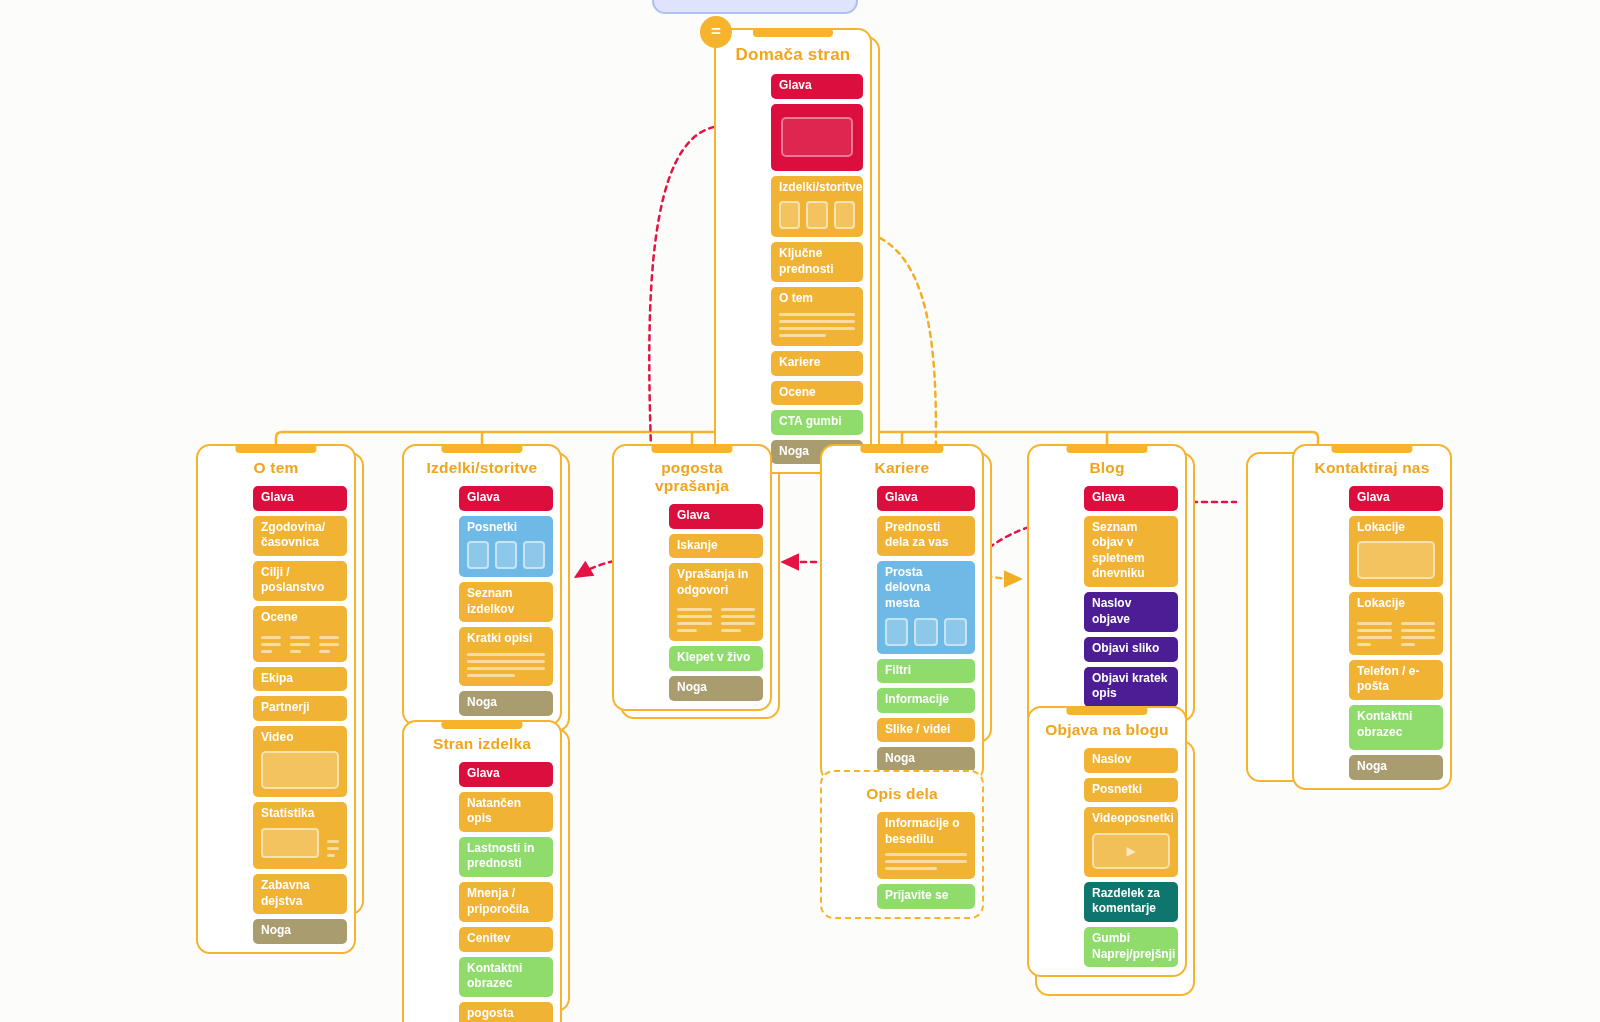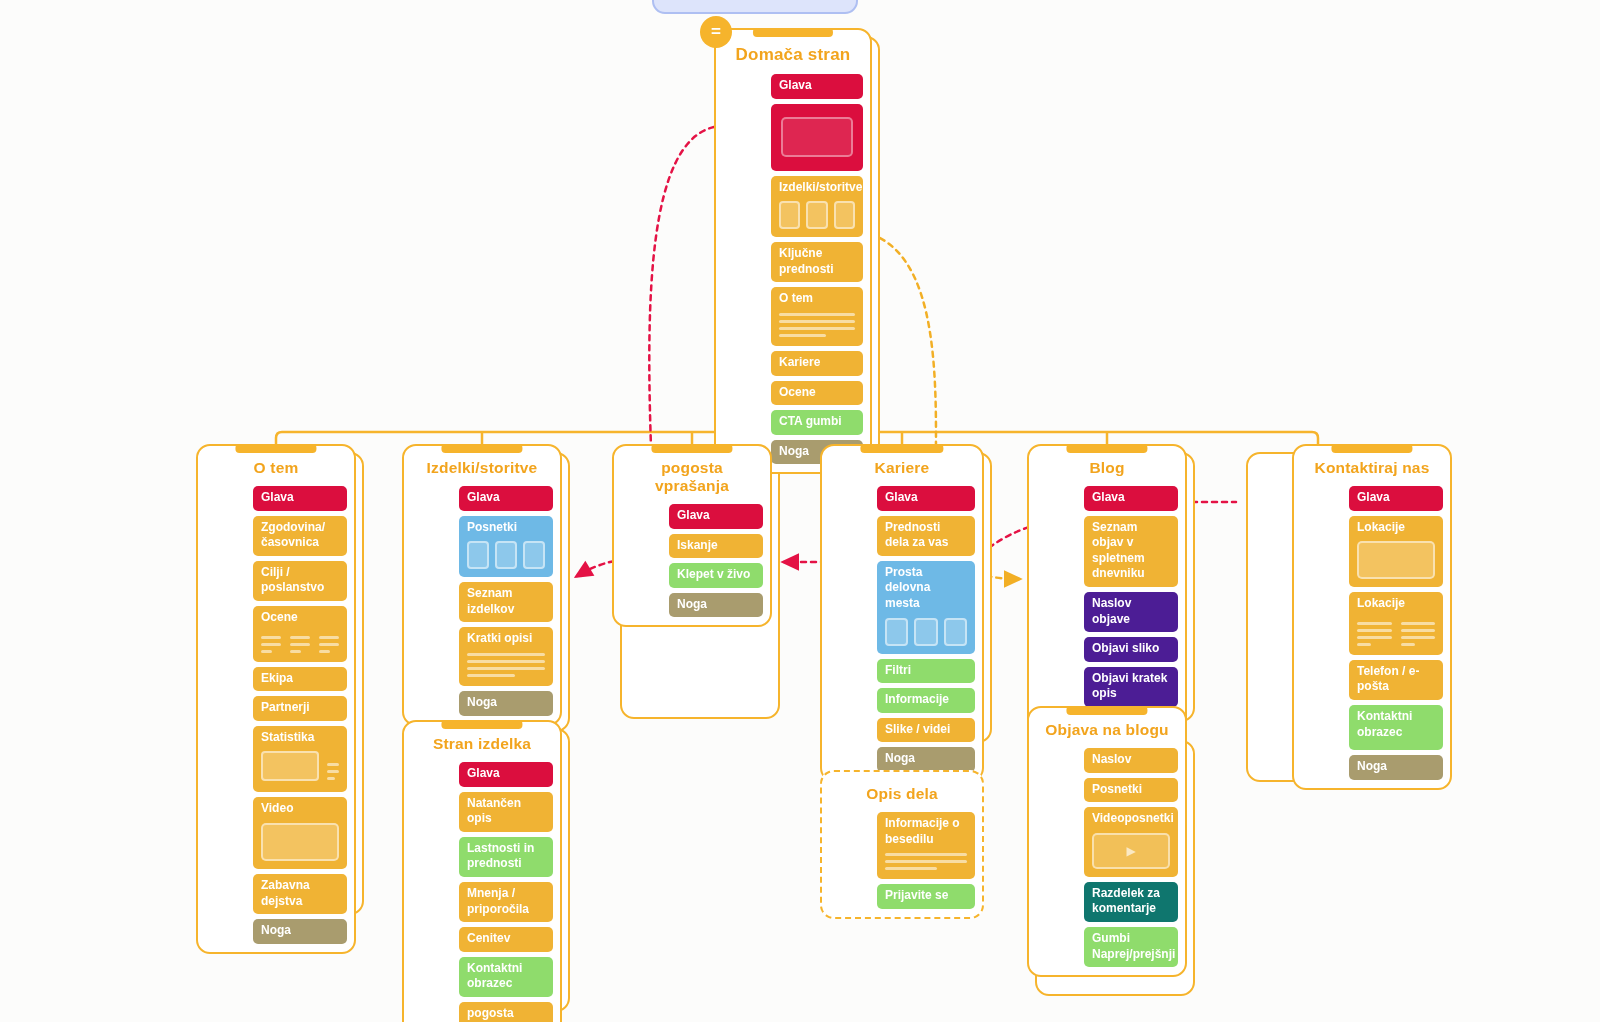--- a/index.html
+++ b/index.html
@@ -158,29 +158,29 @@
                 <div class="ln" style="width: 55%;"></div>
               </div>
               <div class="col">
                 <div class="ln" style="width: 100%;"></div>
                 <div class="ln" style="width: 100%;"></div>
                 <div class="ln" style="width: 55%;"></div>
               </div>
             </div></div>
           <div class="sec c-yellow"><span>Ekipa</span></div>
           <div class="sec c-yellow"><span>Partnerji</span></div>
+          <div class="sec c-yellow"><span>Video</span><div class="m-frame"></div></div>
           <div class="sec c-yellow"><span>Statistika</span><div class="m-stat">
               <div class="box"></div>
               <div class="m-lines sl">
                 <div class="ln" style="width: 100%;"></div>
                 <div class="ln" style="width: 100%;"></div>
                 <div class="ln" style="width: 70%;"></div>
               </div>
             </div></div>
-          <div class="sec c-yellow"><span>Video</span><div class="m-frame"></div></div>
           <div class="sec c-yellow"><span>Zabavna dejstva</span></div>
           <div class="sec c-tan"><span>Noga</span></div>
         </div>
       </div>
       <div class="node" id="n-izdelki">
         <div class="notch"></div>
         <div class="title">Izdelki/storitve</div>
         <div class="sections">
           <div class="sec c-red"><span>Glava</span></div>
           <div class="sec c-skyblue"><span>Posnetki</span><div class="m-thumbs">
@@ -211,20 +211,34 @@
           <div class="sec c-yellow"><span>pogosta vprašanja</span></div>
           <div class="sec c-tan"><span>Noga</span></div>
         </div>
       </div>
       <div class="node" id="n-faq">
         <div class="notch"></div>
         <div class="title">pogosta vprašanja</div>
         <div class="sections">
           <div class="sec c-red"><span>Glava</span></div>
           <div class="sec c-yellow"><span>Iskanje</span></div>
+          <div class="sec c-yellow"><span>Vprašanja in odgovori</span><div class="m-cols">
+              <div class="col">
+                <div class="ln" style="width: 100%;"></div>
+                <div class="ln" style="width: 100%;"></div>
+                <div class="ln" style="width: 100%;"></div>
+                <div class="ln" style="width: 58%;"></div>
+              </div>
+              <div class="col">
+                <div class="ln" style="width: 100%;"></div>
+                <div class="ln" style="width: 100%;"></div>
+                <div class="ln" style="width: 100%;"></div>
+                <div class="ln" style="width: 58%;"></div>
+              </div>
+            </div></div>
           <div class="sec c-green"><span>Klepet v živo</span></div>
           <div class="sec c-tan"><span>Noga</span></div>
         </div>
       </div>
       <div class="node" id="n-kariere">
         <div class="notch"></div>
         <div class="title">Kariere</div>
         <div class="sections">
           <div class="sec c-red"><span>Glava</span></div>
           <div class="sec c-yellow"><span>Prednosti dela za vas</span></div>

